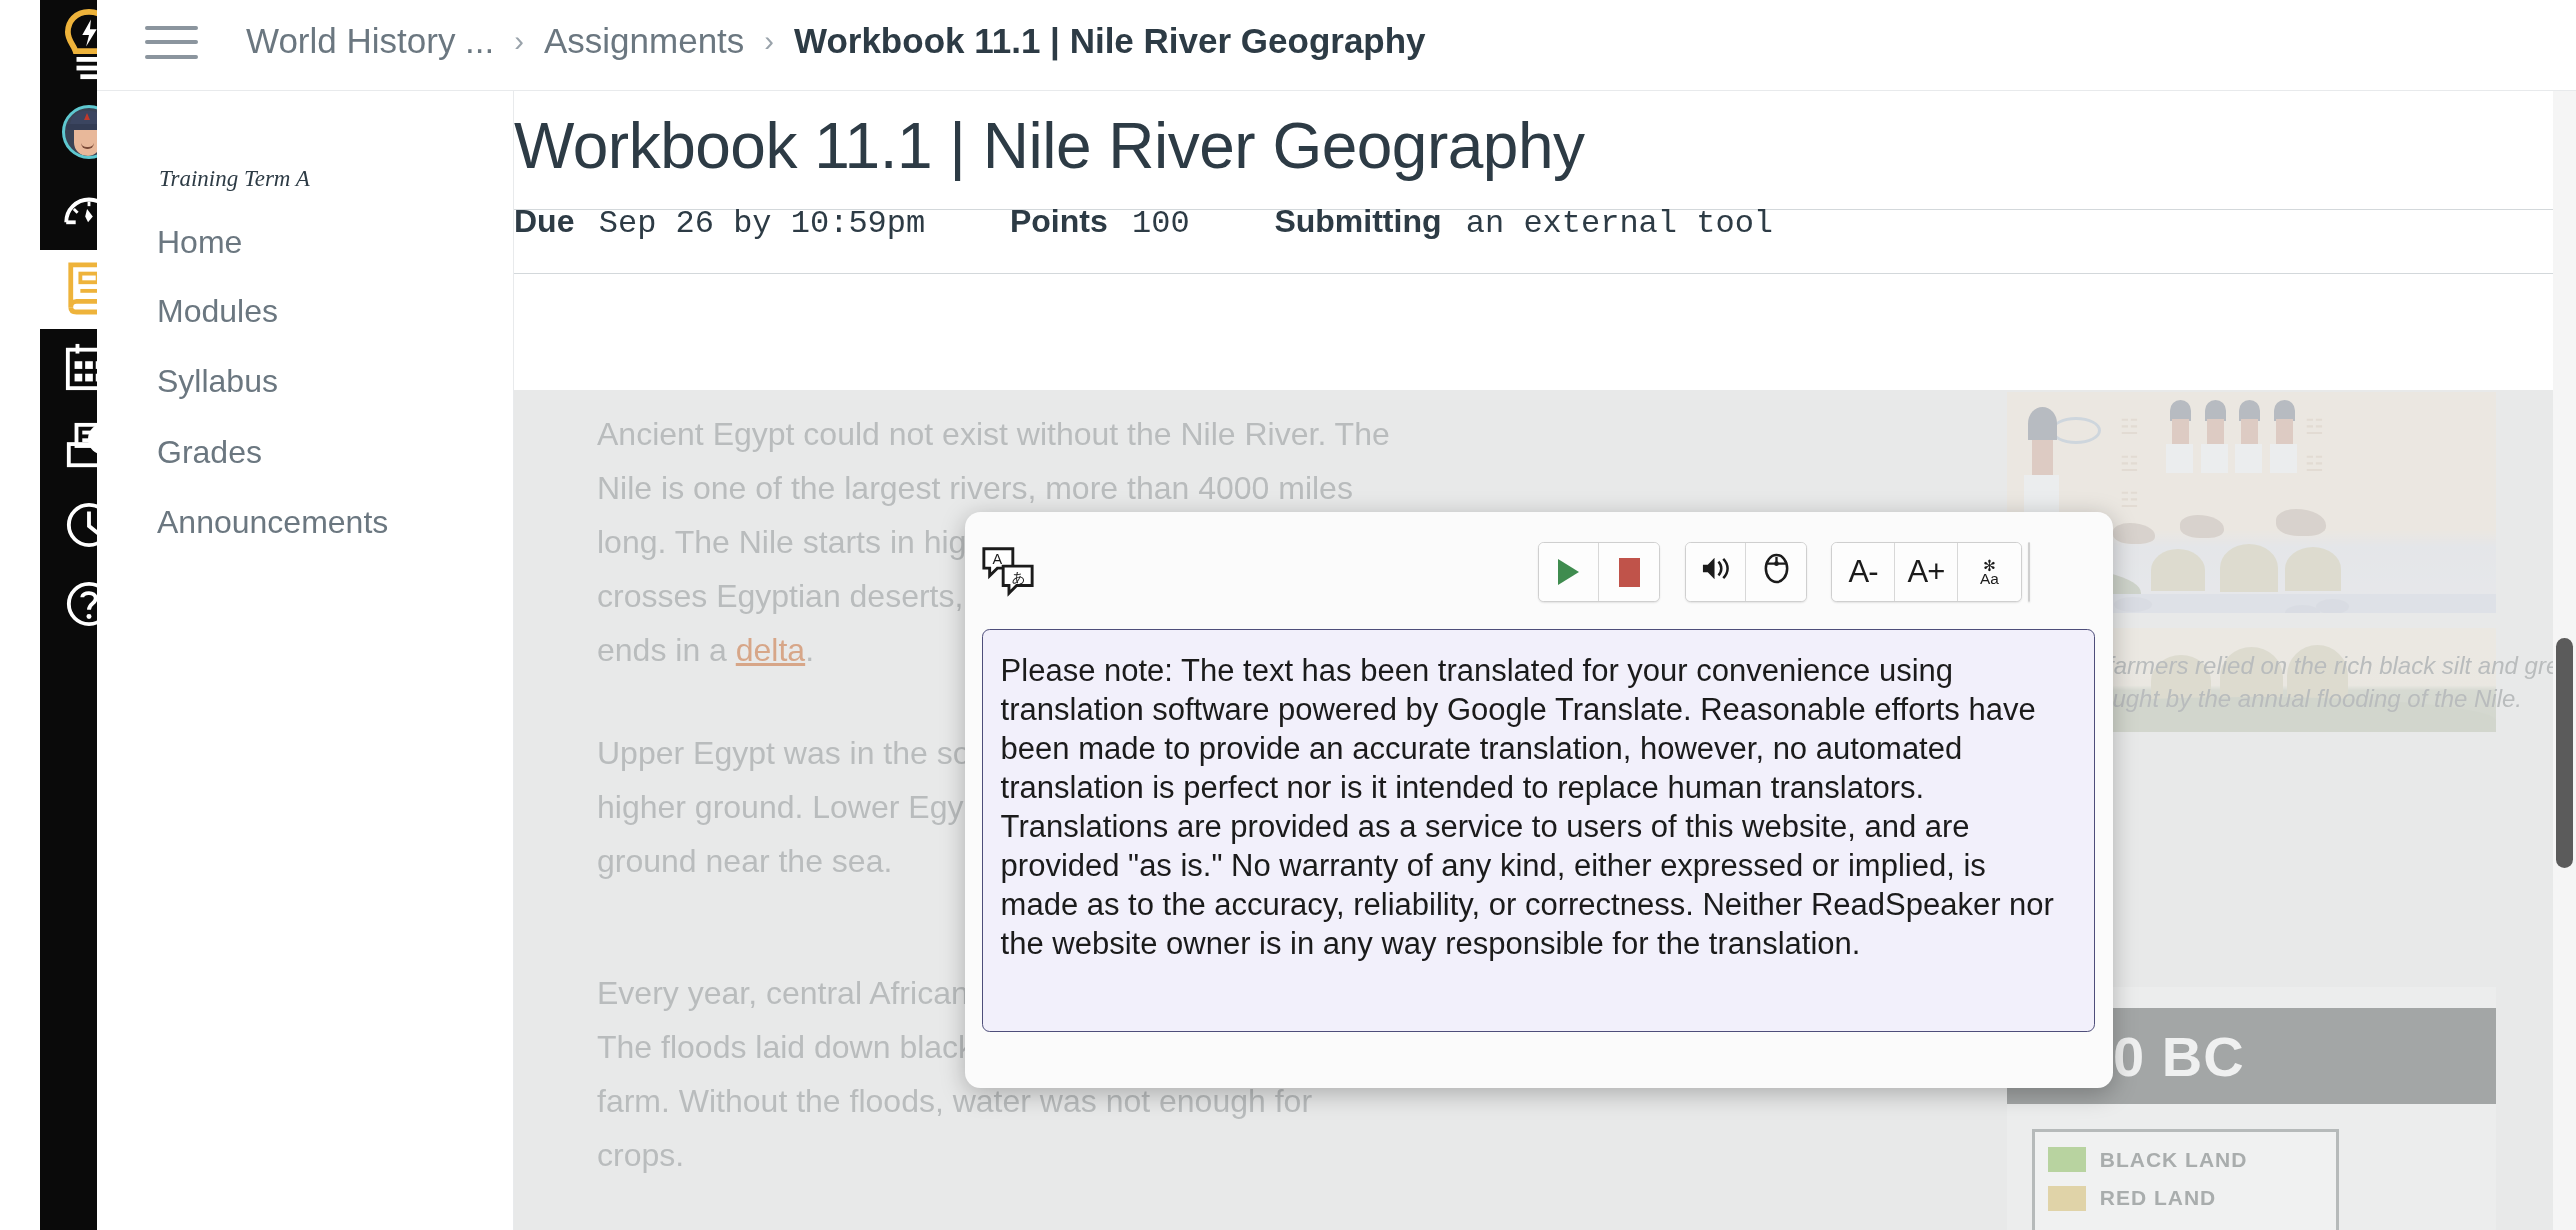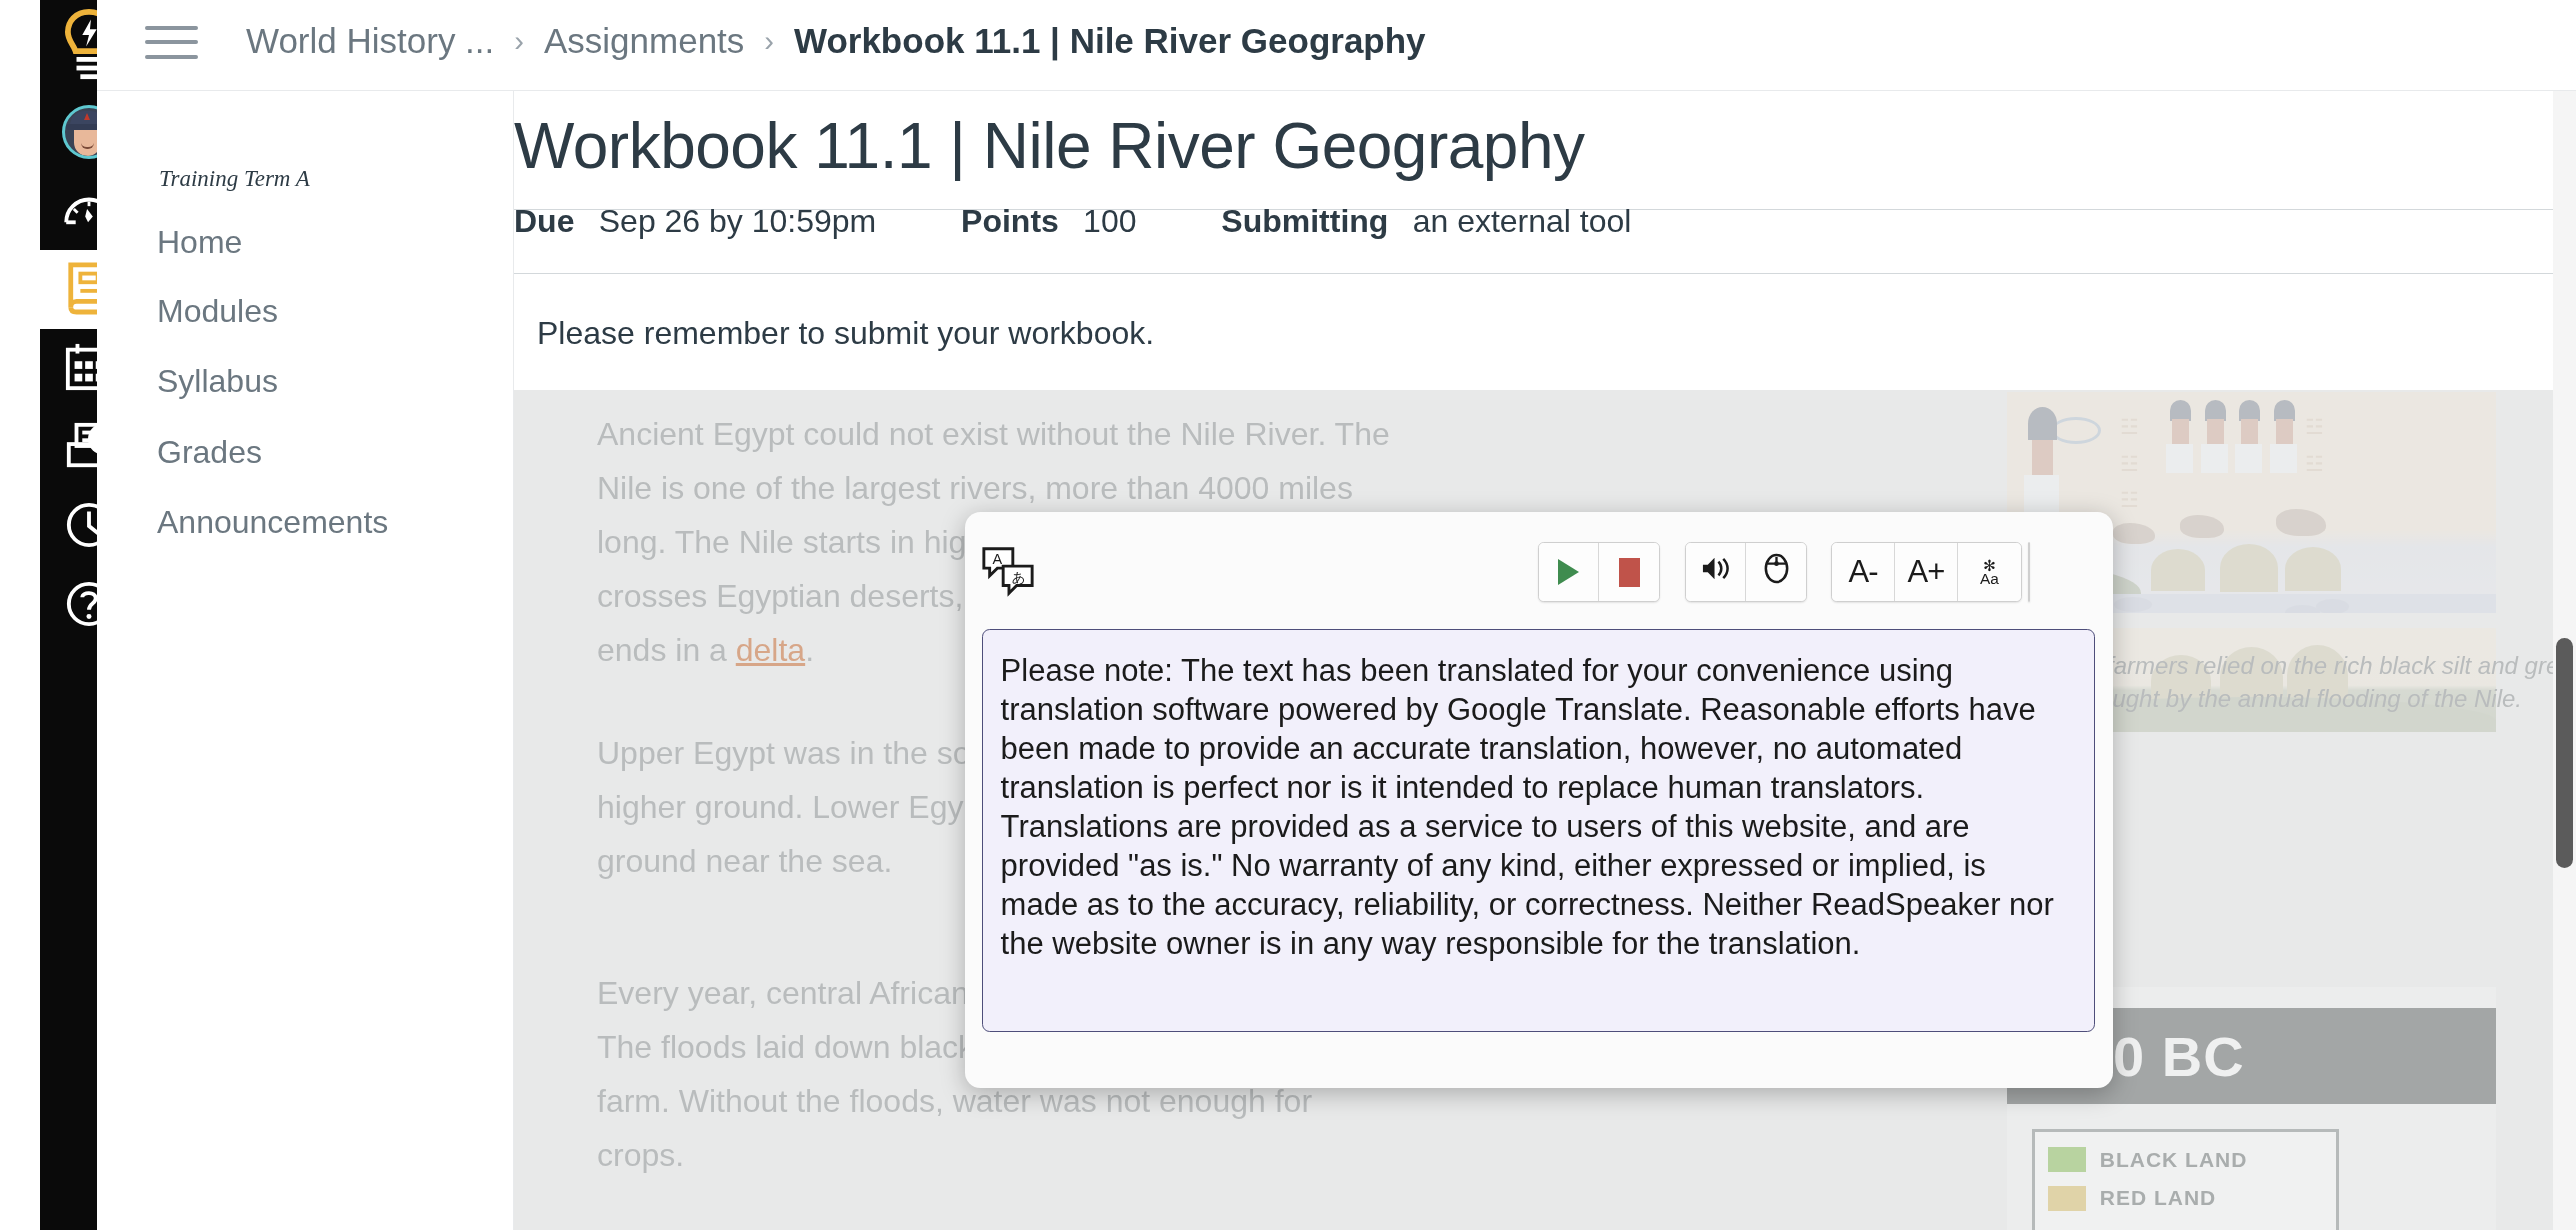--- a/index.html
+++ b/index.html
@@ -115,21 +115,21 @@
   .hr-line {
     position: absolute; left: 0px; width: 2062px; height: 1px;
     background: #d3d8db;
   }
   #meta-row {
     position: absolute; left: 0px; top: 112px;
     font-size: 32px; color: #2d3b45;
     white-space: nowrap;
   }
   #meta-row .lbl { font-weight: 700; text-align: center; }
-  #meta-row .val { font-weight: 400; margin-left: 15.4px; }
+  #meta-row .val { font-weight: 400; margin-left: 15.4px; font-family: Liberation Mono, monospace; }
   #meta-row .gap { display:inline-block; width: 67px; }
 
   #instruction {
     position: absolute; left: 23px; top: 224px;
     font-size: 32px; color: #2d3b45;
   }
 
   
   #content-box {
     position: absolute; left: 0px; top: 299px;
@@ -402,21 +402,20 @@
     <span class="val">Sep 26 by 10:59pm</span>
     <span class="gap"></span>
     <span class="lbl">Points</span>
     <span class="val">100</span>
     <span class="gap"></span>
     <span class="lbl">Submitting</span>
     <span class="val">an external tool</span>
   </div>
   <div class="hr-line" style="top:182px"></div>
 
-  <div id="instruction">Please remember to submit your workbook.</div>
 
   <div id="content-box">
 
     <div class="body-para" style="left:83px; top:17.3px;">
       Ancient Egypt could not exist without the Nile
       River. The Nile is one of the largest rivers,
       more than 4000 miles long. The Nile
       starts in high land in central Africa, crosses
       Egyptian deserts, and flows north. The
       Nile ends in a <a href="#">delta</a>.

